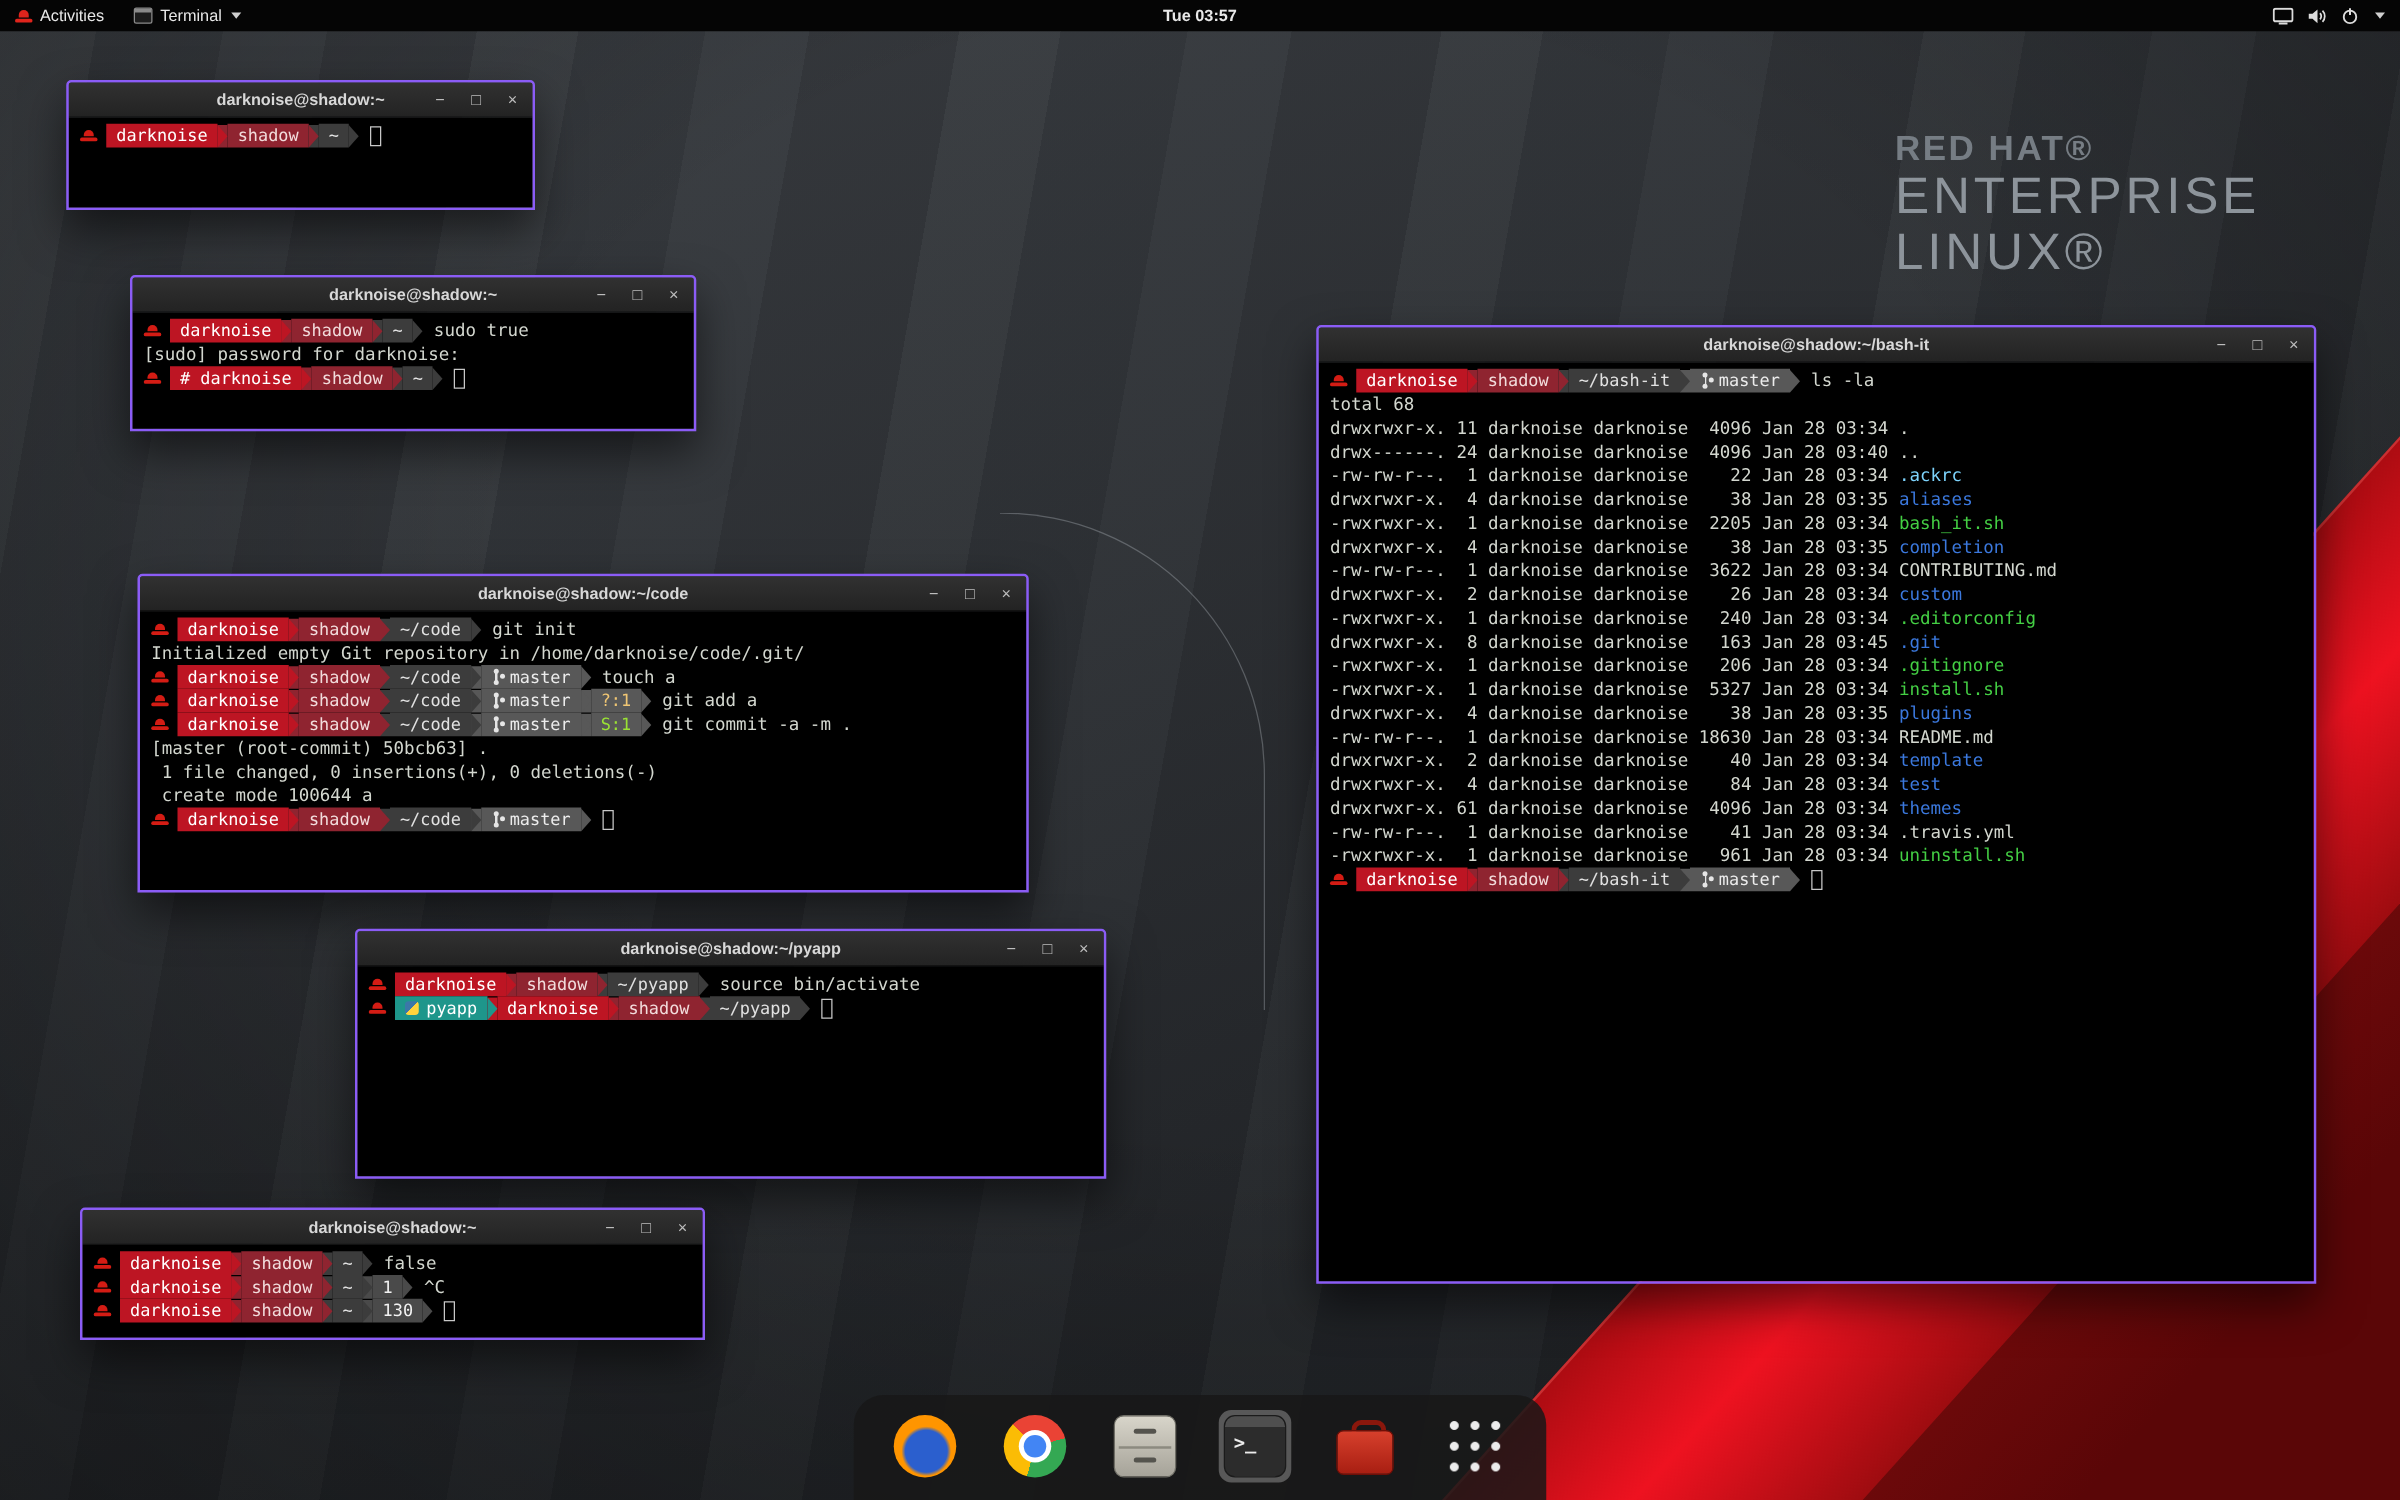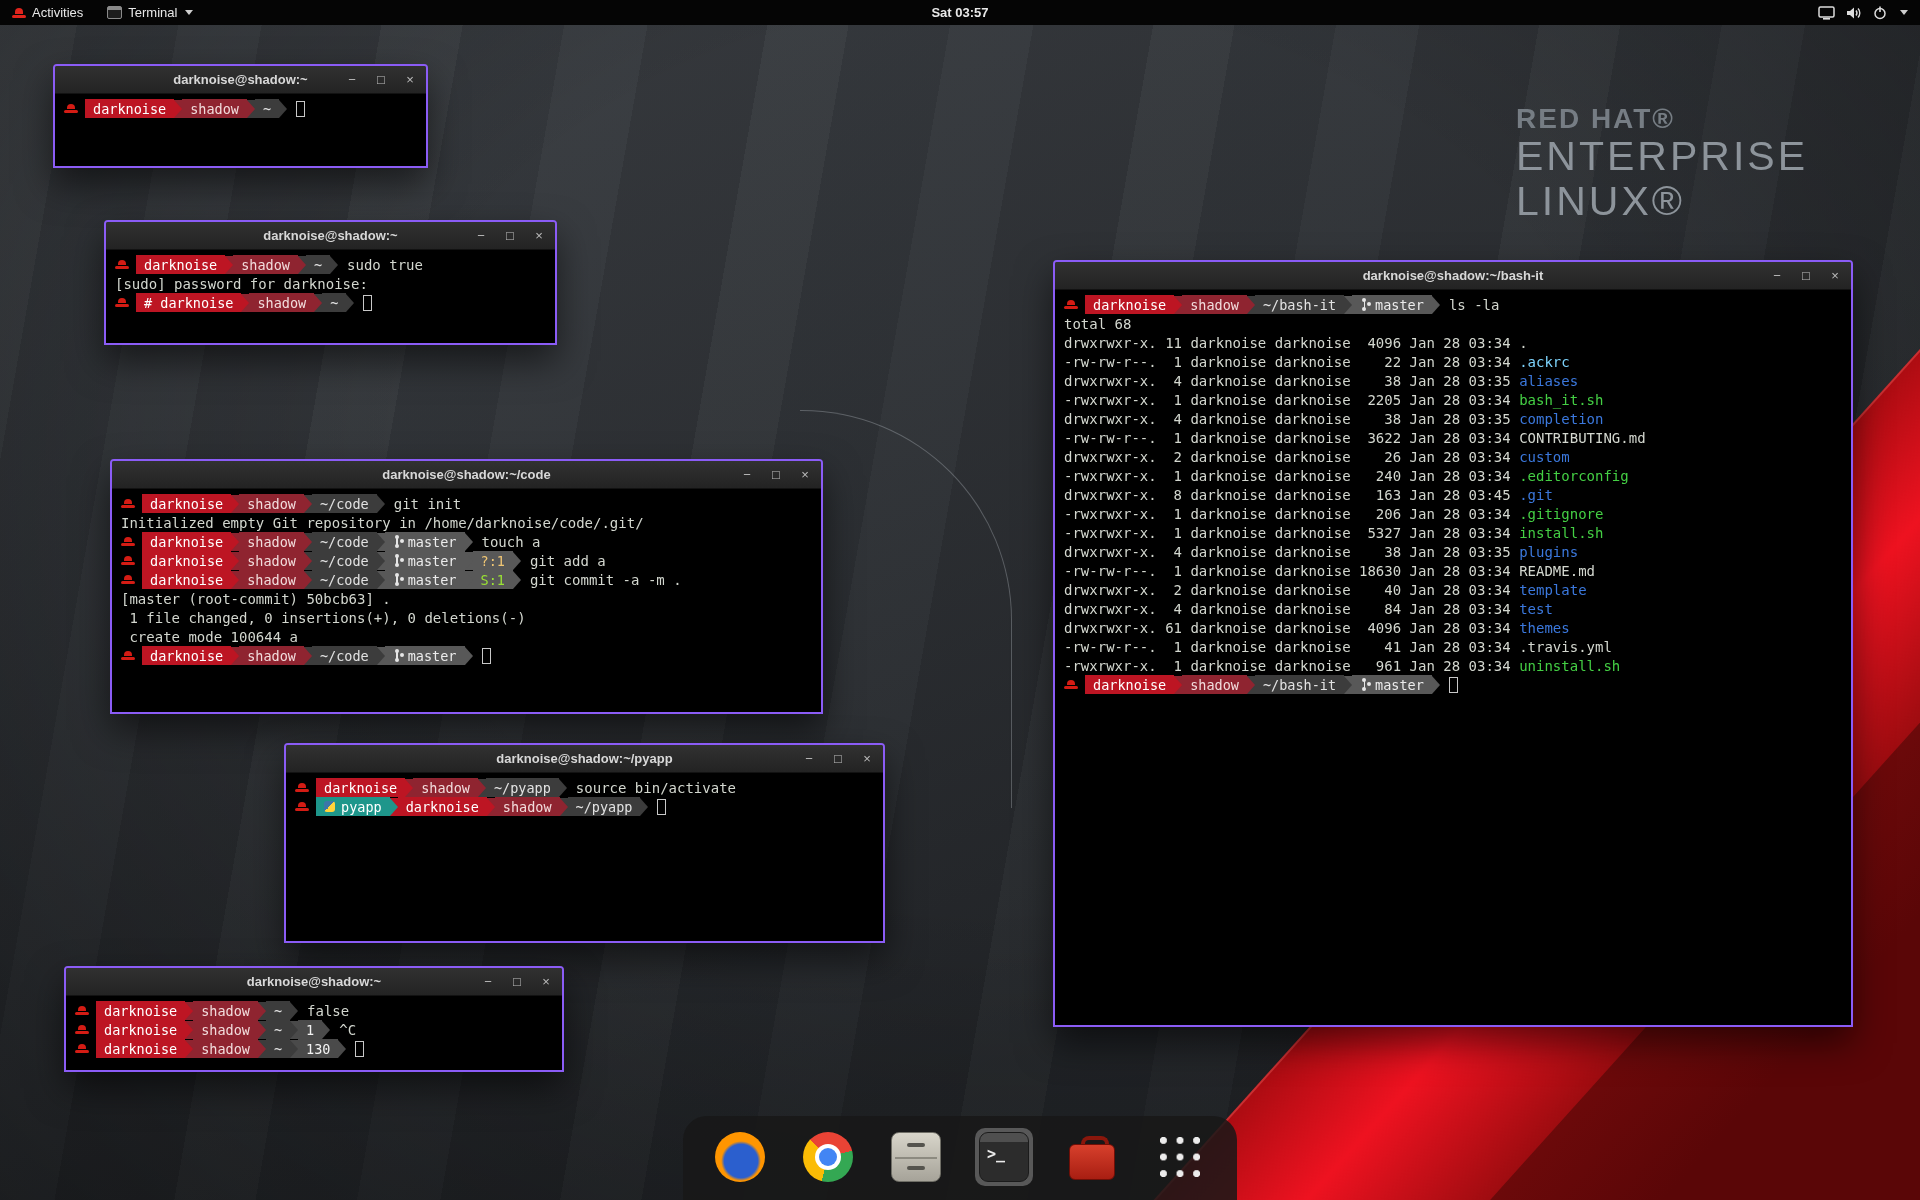--- a/index.html
+++ b/index.html
@@ -223,20 +223,21 @@
     <span class="controls">
       <span class="wbtn">−</span>
       <span class="wbtn">□</span>
       <span class="wbtn">×</span>
     </span>
   </div>
   <div class="term-body">
       <div class="line"><span class="hat"></span><span class="seg" style="background: rgb(189, 21, 35); color: rgb(255, 255, 255);">darknoise</span><span class="sep" style="border-left-color: rgb(189, 21, 35); background: rgb(143, 36, 48);"></span><span class="seg" style="background: rgb(143, 36, 48); color: rgb(242, 220, 220);">shadow</span><span class="sep" style="border-left-color: rgb(143, 36, 48); background: rgb(60, 60, 60);"></span><span class="seg" style="background: rgb(60, 60, 60); color: rgb(226, 226, 226);">~/bash-it</span><span class="sep" style="border-left-color: rgb(60, 60, 60); background: rgb(88, 88, 88);"></span><span class="seg" style="background: rgb(88, 88, 88); color: rgb(236, 236, 236);"><span class="branch-glyph"></span>master</span><span class="sep" style="border-left-color: rgb(88, 88, 88);"></span><span class="cmd">ls -la</span></div>
       <div class="line"><span class="pre">total 68</span></div>
       <div class="line"><span class="pre">drwxrwxr-x. 11 darknoise darknoise  4096 Jan 28 03:34 </span><span class="fname" style="color: rgb(211, 215, 207);">.</span></div>
+      <div class="line"><span class="pre">drwx------. 24 darknoise darknoise  4096 Jan 28 03:40 </span><span class="fname" style="color: rgb(211, 215, 207);">..</span></div>
       <div class="line"><span class="pre">-rw-rw-r--.  1 darknoise darknoise    22 Jan 28 03:34 </span><span class="fname" style="color: #7dd3fc;">.ackrc</span></div>
       <div class="line"><span class="pre">drwxrwxr-x.  4 darknoise darknoise    38 Jan 28 03:35 </span><span class="fname" style="color: rgb(59, 120, 221);">aliases</span></div>
       <div class="line"><span class="pre">-rwxrwxr-x.  1 darknoise darknoise  2205 Jan 28 03:34 </span><span class="fname" style="color: rgb(68, 207, 68);">bash_it.sh</span></div>
       <div class="line"><span class="pre">drwxrwxr-x.  4 darknoise darknoise    38 Jan 28 03:35 </span><span class="fname" style="color: rgb(59, 120, 221);">completion</span></div>
       <div class="line"><span class="pre">-rw-rw-r--.  1 darknoise darknoise  3622 Jan 28 03:34 </span><span class="fname" style="color: rgb(211, 215, 207);">CONTRIBUTING.md</span></div>
       <div class="line"><span class="pre">drwxrwxr-x.  2 darknoise darknoise    26 Jan 28 03:34 </span><span class="fname" style="color: rgb(59, 120, 221);">custom</span></div>
       <div class="line"><span class="pre">-rwxrwxr-x.  1 darknoise darknoise   240 Jan 28 03:34 </span><span class="fname" style="color: rgb(68, 207, 68);">.editorconfig</span></div>
       <div class="line"><span class="pre">drwxrwxr-x.  8 darknoise darknoise   163 Jan 28 03:45 </span><span class="fname" style="color: rgb(59, 120, 221);">.git</span></div>
       <div class="line"><span class="pre">-rwxrwxr-x.  1 darknoise darknoise   206 Jan 28 03:34 </span><span class="fname" style="color: rgb(68, 207, 68);">.gitignore</span></div>
       <div class="line"><span class="pre">-rwxrwxr-x.  1 darknoise darknoise  5327 Jan 28 03:34 </span><span class="fname" style="color: rgb(68, 207, 68);">install.sh</span></div>
@@ -254,21 +255,21 @@
 <div class="topbar">
   <div class="tb-btn">
     <span class="rh-icon"></span>
     <span>Activities</span>
   </div>
   <div class="tb-btn">
     <span class="mini-term"></span>
     <span>Terminal</span>
     <span class="chev-down"></span>
   </div>
-  <div class="clock">Sat 03:57</div>
+  <div class="clock">Tue 03:57</div>
   <div class="status">
     <svg width="17" height="14" viewBox="0 0 17 14">
       <rect x="1" y="1" width="15" height="10" rx="1.5" fill="none" stroke="#dcdcdc" stroke-width="1.5"></rect>
       <rect x="5" y="12" width="7" height="1.6" fill="#dcdcdc"></rect>
     </svg>
     <svg width="16" height="14" viewBox="0 0 16 14">
       <polygon points="1,5 4,5 8,1.5 8,12.5 4,9 1,9" fill="#dcdcdc"></polygon>
       <path d="M10 4.5 A4 4 0 0 1 10 9.5" fill="none" stroke="#dcdcdc" stroke-width="1.4"></path>
       <path d="M12 2.5 A6.5 6.5 0 0 1 12 11.5" fill="none" stroke="#dcdcdc" stroke-width="1.4"></path>
     </svg>

